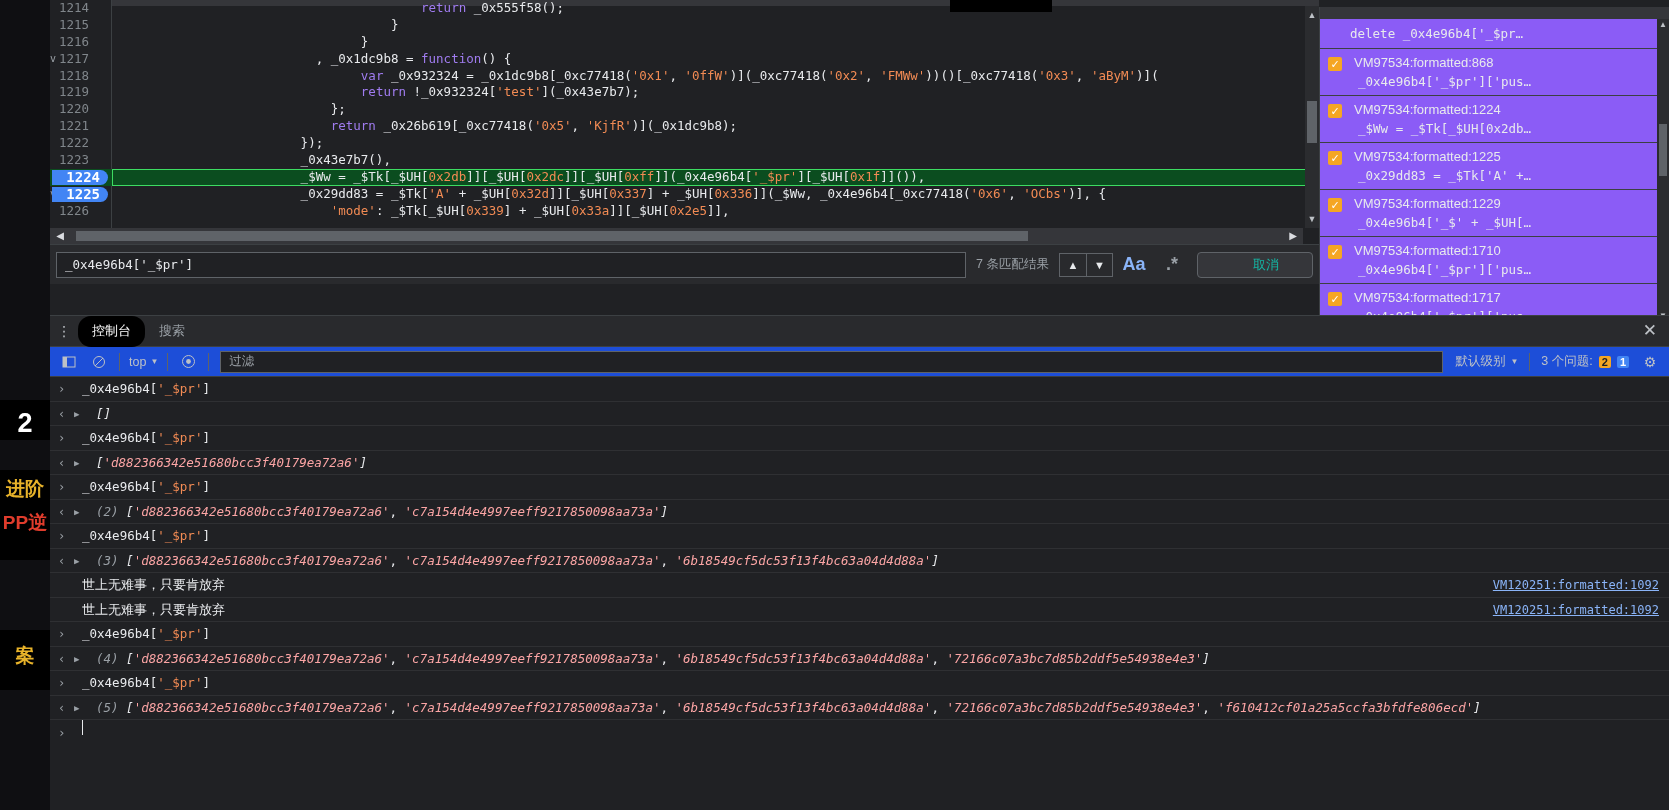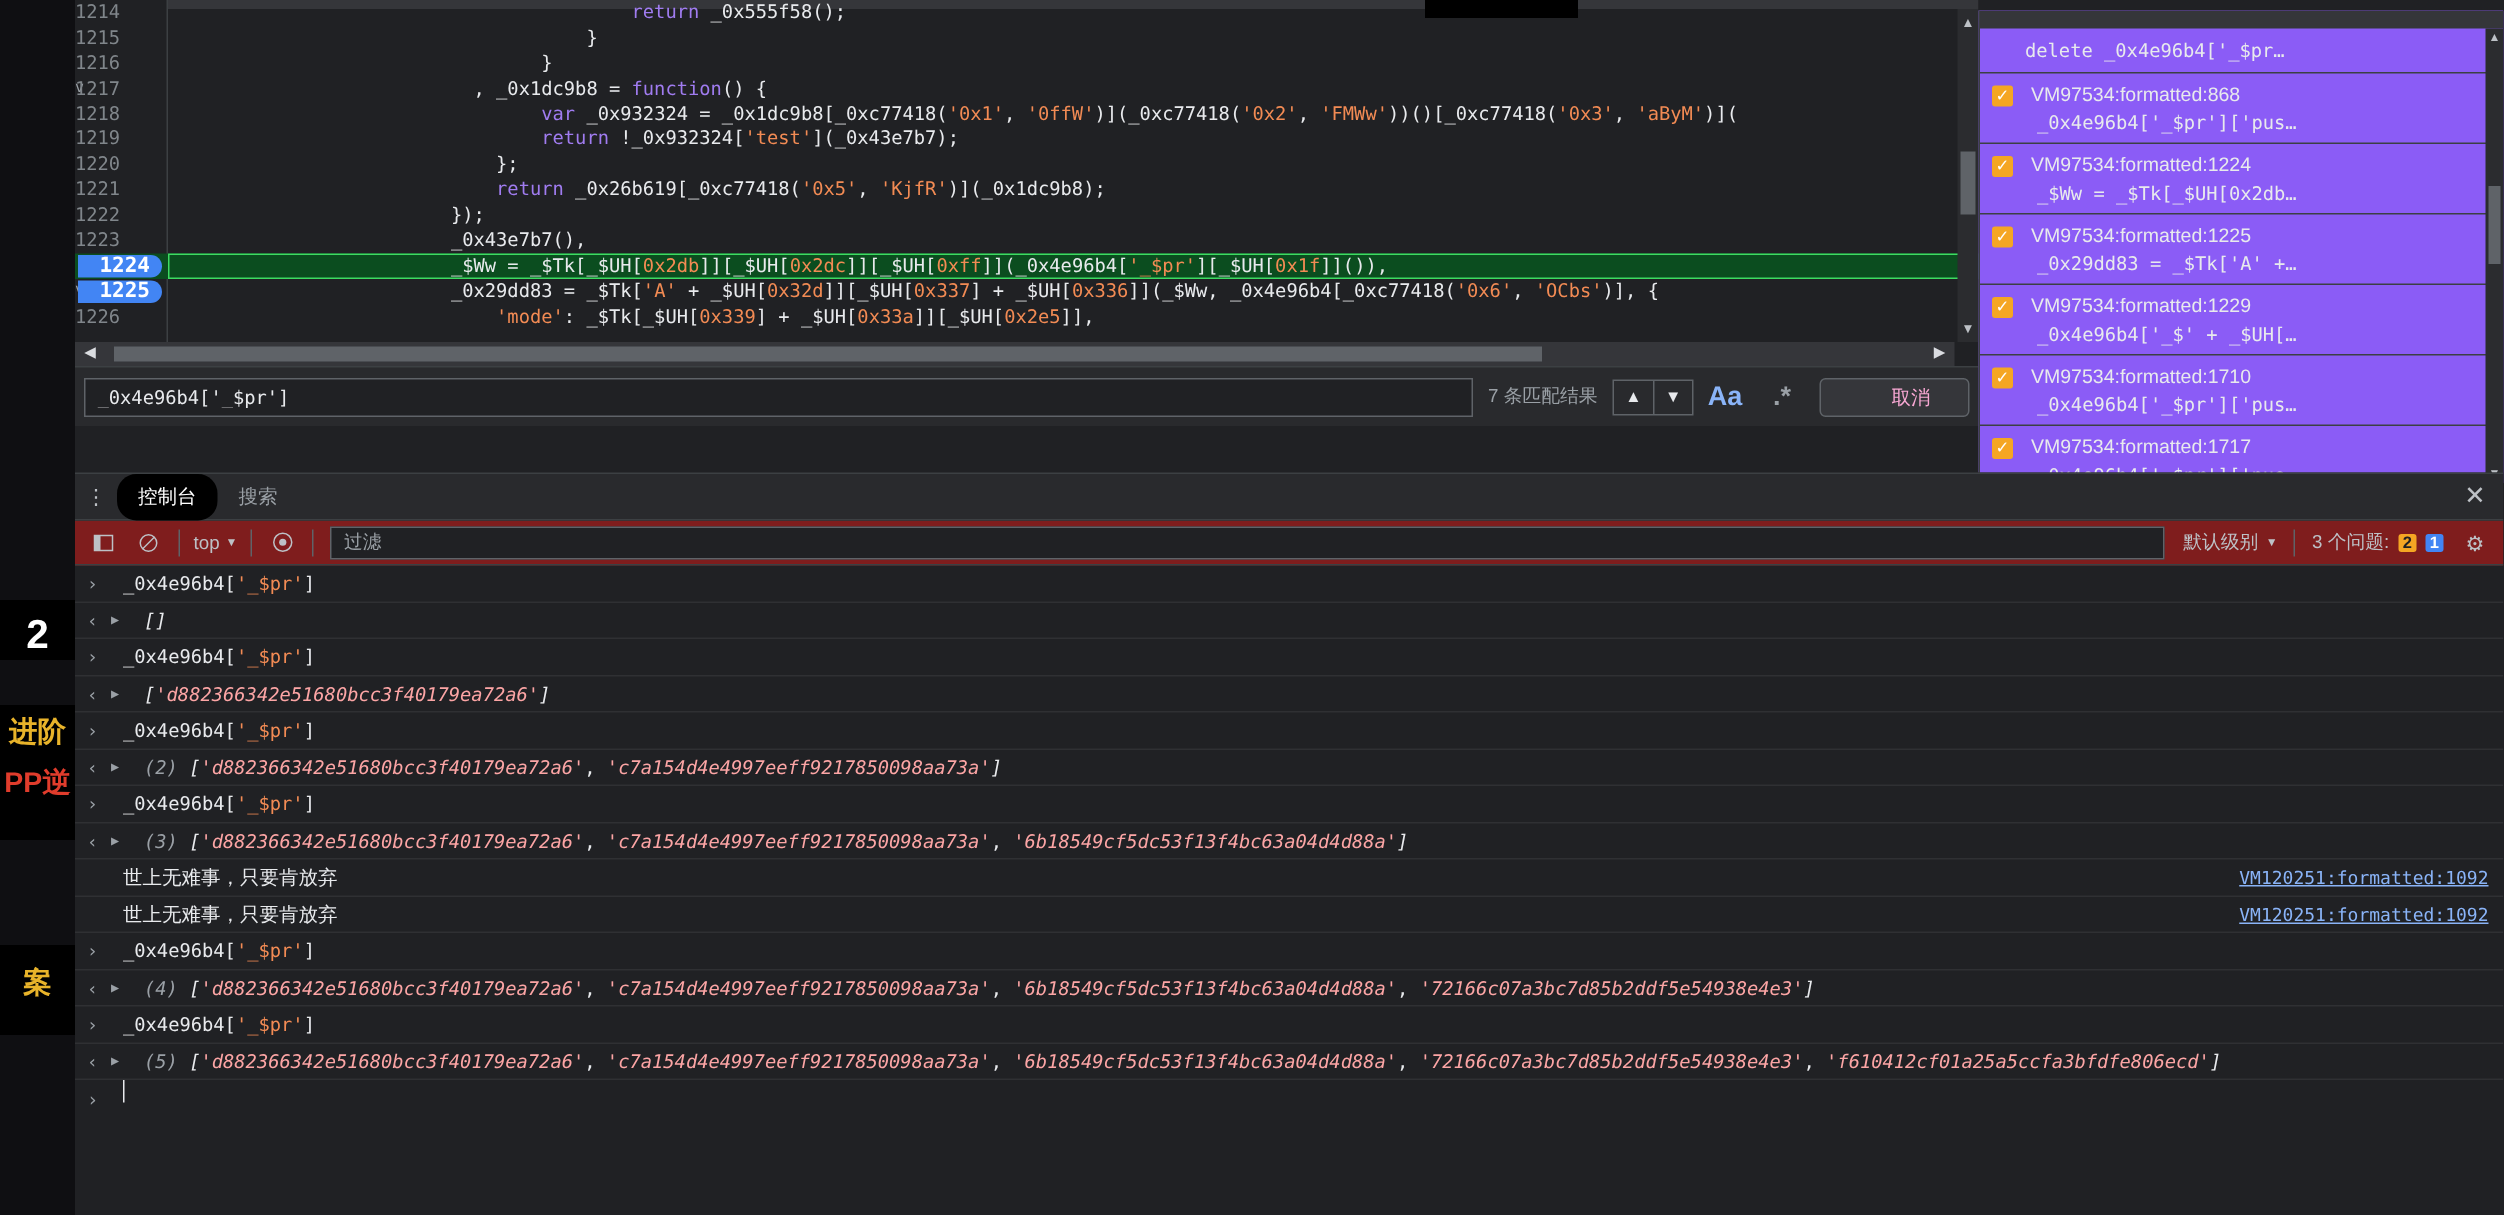--- a/index.html
+++ b/index.html
@@ -37,21 +37,21 @@
   .gutter {
     position: absolute; left: 0; top: 0; width: 62px; height: 228px;
     background: #202124; border-right: 1px solid #3c4043;
   }
   .code-area {
     position: absolute; left: 0; top: 0; width: 1269px; height: 228px;
     font-family: "DejaVu Sans Mono", monospace; font-size: 12.5px;
   }
   .crow { position: relative; height: 16.9px; line-height: 16.9px; white-space: pre; }
   .crow .ln {
-    position: absolute; left: 0; width: 48px; text-align: left;
+    position: absolute; left: 0; width: 48px; text-align: center;
     color: #80868b; font-family: "DejaVu Sans Mono", monospace; font-size: 12.5px;
   }
   .crow .fold {
     position: absolute; left: -4px; width: 14px; text-align: center;
     color: #9aa0a6; font-size: 10px;
   }
   .crow .src { position: absolute; left: 70px; color: #e8eaed; }
   .crow.hl { background: #0b4d1f; }
   .lnbadge {
     position: absolute; left: 2px; top: 1px; width: 56px; height: 15px;
@@ -95,22 +95,22 @@
   }
   .find-count { color: #9aa0a6; font-size: 12.5px; padding: 0 10px; white-space: nowrap; }
   .nav-grp { display:flex; border:1px solid #5f6368; height:24px; }
   .nav-btn { width: 26px; height: 22px; display:flex; align-items:center; justify-content:center;
              color:#e8eaed; font-size: 11px; }
   .nav-btn + .nav-btn { border-left: 1px solid #5f6368; }
   .tgl { width: 34px; height: 26px; display:flex; align-items:center; justify-content:center;
          color:#8ab4f8; font-size: 18px; font-weight: bold; margin-left: 4px;}
   .tgl.off { color: #9aa0a6; }
   .cancel-btn {
-    margin-left: 8px; width: 100px; height: 26px; background: #35363a;
-    border: 1px solid #5f6368; border-radius: 4px; color: #f9a8d4;
+    margin-left: 8px; width: 116px; height: 26px; background: #35363a;
+    border: 1px solid #5f6368; border-radius: 4px; color: #14b8a6;
     font-size: 13px; display:flex; align-items:center; justify-content:center;padding-left:22px;
   }
 
   
   .statusbar {
     position: absolute; left: 50px; top: 284px; width: 1269px; height: 31px;
     background: #292a2d; border-top: 1px solid #3c4043;
     display: flex; align-items: center; padding: 0 12px; font-size: 12.5px; color: #bdc1c6;
   }
   .statusbar .right { margin-left: auto; display:flex; gap:6px; align-items:center; }
@@ -159,21 +159,21 @@
     height: 31px; background: #292a2d; display:flex; align-items:center; position: relative;
     border-bottom: 1px solid #3c4043;
   }
   .kebab { width: 28px; text-align:center; color:#bdc1c6; font-size: 14px; letter-spacing:0; line-height: 1;}
   .d-tab { height: 31px; padding: 0 14px; display:flex; align-items:center;
            font-size: 13px; color: #9aa0a6; border-radius: 13px; }
   .d-tab.active { background: #000; color: #fff; }
   .drawer-close { position:absolute; right: 12px; top: 6px; color:#bdc1c6; font-size: 17px; line-height: 1; }
 
   .console-toolbar {
-    height: 30px; background: #7f1d1d; display:flex; align-items:center;
+    height: 30px; background: #1d4ed8; display:flex; align-items:center;
     border-bottom: 1px solid #3c4043; padding: 0 4px; gap: 0;
   }
   .ct-btn { width: 30px; height: 26px; display:flex; align-items:center; justify-content:center; color:#bdc1c6; }
   .ct-sep { width:1px; height: 18px; background:#5f6368; margin: 0 5px; }
   .ct-ctx { color:#bdc1c6; font-size: 12.5px; padding: 0 4px; display:flex; align-items:center; gap:4px;}
   .ct-filter {
     flex: 1; height: 22px; background: #202124; border: 1px solid #5f6368;
     color: #9aa0a6; font-size: 12.5px; padding: 0 8px; margin: 0 6px;
     display:flex; align-items:center;
   }

